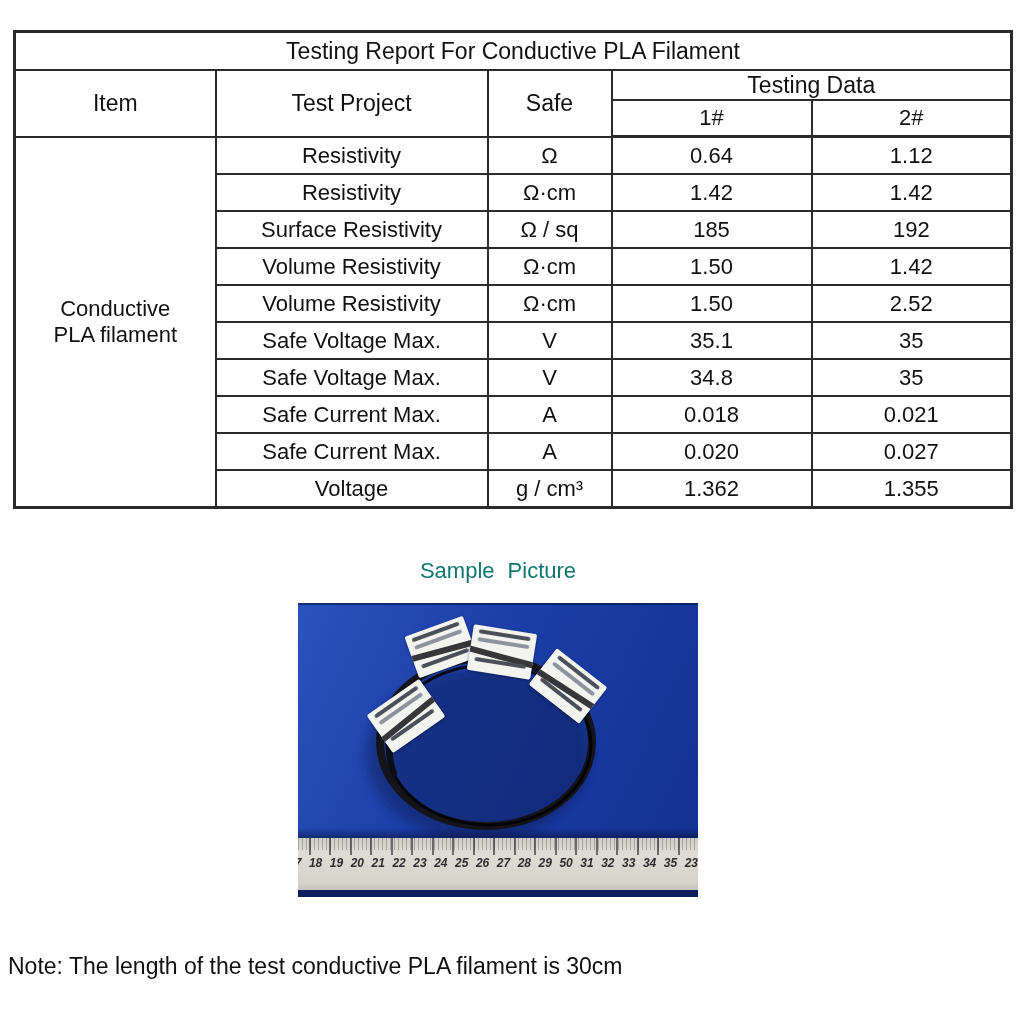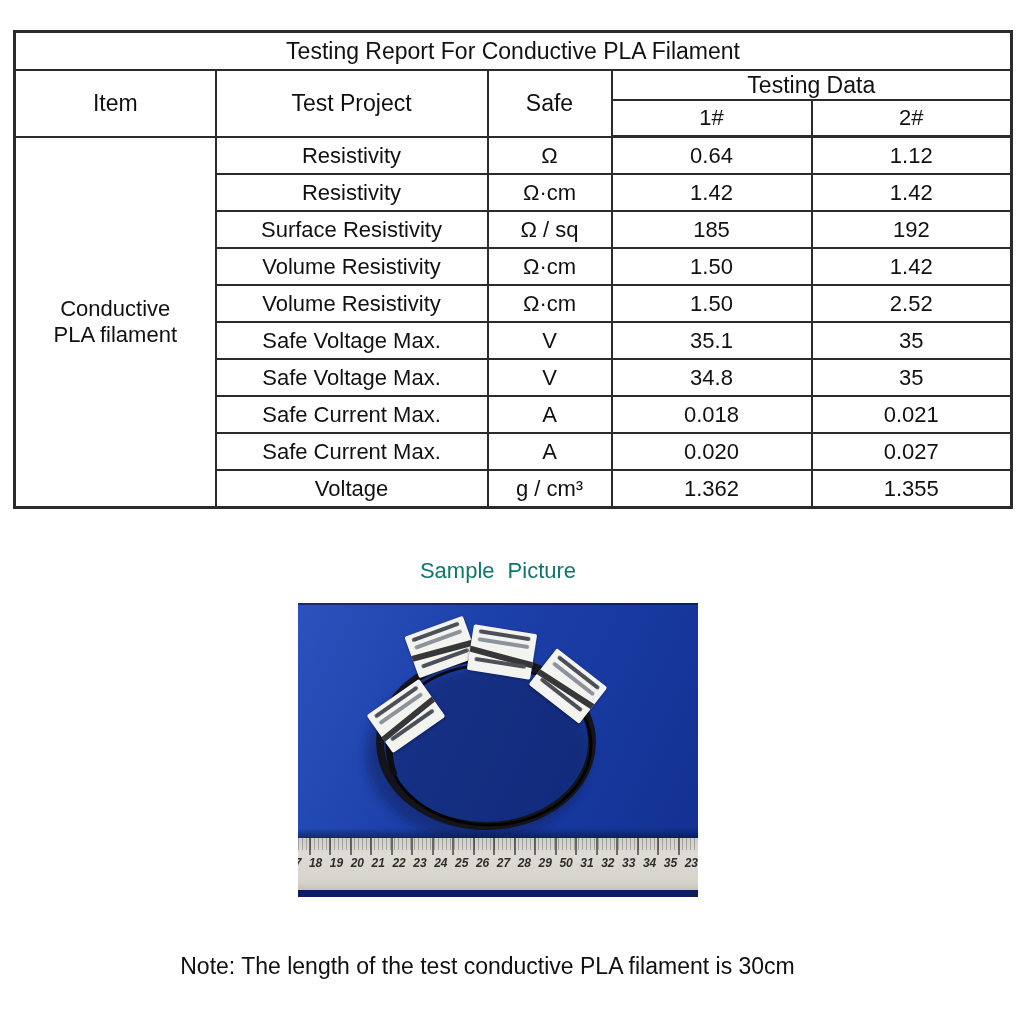--- a/index.html
+++ b/index.html
@@ -65,21 +65,21 @@
   .ruler-numbers{
     position:absolute;left:-10px;width:410px;top:18px;
     display:flex;justify-content:space-between;
     font-size:12px;font-weight:700;font-style:italic;color:#2d2d30;
     filter:blur(.3px);
   }
   .navy-strip{position:absolute;left:0;right:0;bottom:0;height:7px;background:#0c1c60;}
   
   .note{
     position:absolute;left:0;top:953px;width:975px;
-    text-align:center;font-size:23px;color:#101010;
+    font-size:23px;color:#101010;padding-left:8px;
   }
 </style>
 </head>
 <body>
 
 <table class="report">
   <colgroup>
     <col style="width:201px">
       <col style="width:272px">
       <col style="width:124px">

